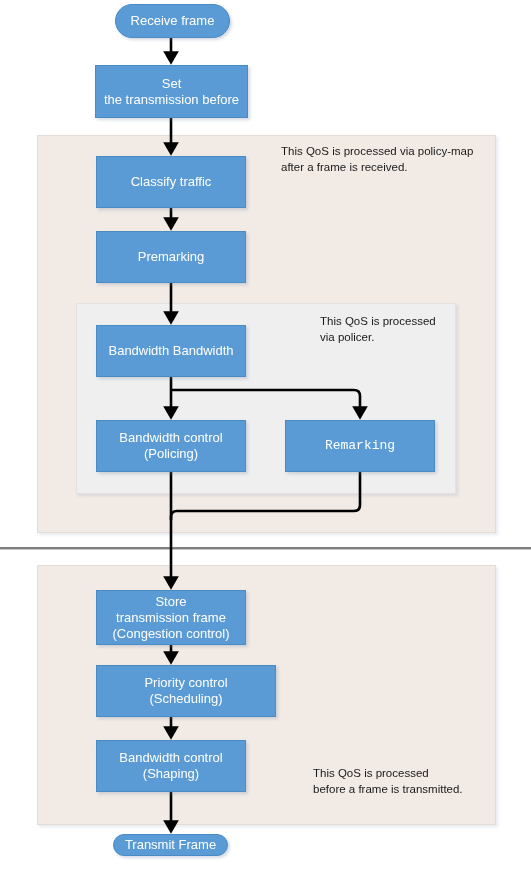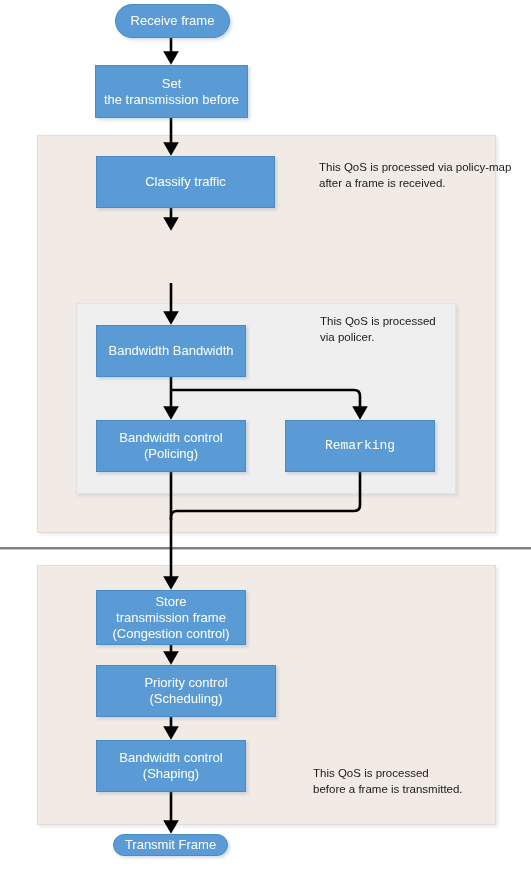--- a/index.html
+++ b/index.html
@@ -68,40 +68,40 @@
     box-shadow: 2px 2px 3px rgba(120,140,170,0.30);
     white-space: pre-line;
     padding: 10px 4px;
   }
   .node.pill {
     border-radius: 17px;
   }
 
   #node-receive      { left:115px; top:4px;   width:115px; height:34px; }
   #node-setqueue     { left:95px;  top:65px;  width:153px; height:53px; }
-  #node-classify     { left:96px;  top:156px; width:179px; height:52px; }
+  #node-classify     { left:96px;  top:156px; width:150px; height:52px; }
   #node-premarking   { left:96px;  top:231px; width:150px; height:52px; }
   #node-metering     { left:96px;  top:325px; width:150px; height:52px; }
   #node-policing     { left:96px;  top:420px; width:150px; height:52px; }
   #node-remarking    { left:285px; top:420px; width:150px; height:52px;font-family:Liberation Mono, monospace; }
   #node-store        { left:96px;  top:590px; width:150px; height:55px; }
   #node-priority     { left:96px;  top:665px; width:180px; height:52px; }
   #node-shaping      { left:96px;  top:740px; width:150px; height:52px; }
   #node-transmit     { left:113px; top:834px; width:115px; height:20px; }
 
   
   .note {
     position: absolute;
     color: #1A1A1A;
     font-size: 11.5px;
     line-height: 16px;
     white-space: pre-line;
     text-align: left;
   }
-  #note-policymap { left: 281px; top: 159px; width: 200px; margin-left: 38px; }
+  #note-policymap { left: 281px; top: 143px; width: 200px; }
   #note-policer   { left: 320px; top: 313px; width: 160px; }
   #note-transmit  { left: 313px; top: 765px; width: 195px; }
 
   
   #connectors {
     position: absolute;
     left: 0; top: 0; width: 531px; height: 878px;
     pointer-events: none;
   }
 </style>
@@ -152,20 +152,21 @@
     </g>
   </svg>
 
   <div class="node pill" id="node-receive">Receive frame</div>
 
   <div class="node" id="node-setqueue">Set
 the transmission before</div>
 
   <div class="node" id="node-classify">Classify traffic</div>
 
+  <div class="node" id="node-premarking">Premarking</div>
 
   <div class="node" id="node-metering">Bandwidth Bandwidth</div>
 
   <div class="node" id="node-policing">Bandwidth control
 (Policing)</div>
 
   <div class="node" id="node-remarking">Remarking</div>
 
   <div class="node" id="node-store">Store
 transmission frame

